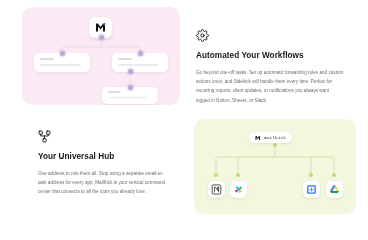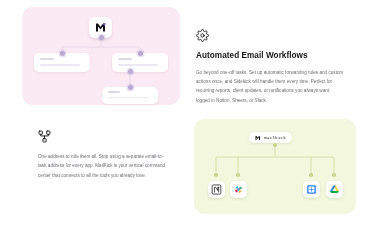--- a/index.html
+++ b/index.html
@@ -121,34 +121,35 @@
     </div>
   </div>
 
   <div class="textblock" style="left:196px;top:29px;width:148px;">
     <div class="tb-icon">
       <svg viewBox="0 0 24 24" fill="none" stroke="#151515" stroke-width="1.7" stroke-linecap="round" stroke-linejoin="round">
         <circle cx="12" cy="12" r="3"></circle>
         <path d="M19.4 15a1.65 1.65 0 0 0 .33 1.82l.06.06a2 2 0 1 1-2.83 2.83l-.06-.06a1.65 1.65 0 0 0-1.82-.33 1.65 1.65 0 0 0-1 1.51V21a2 2 0 1 1-4 0v-.09A1.65 1.65 0 0 0 9 19.4a1.65 1.65 0 0 0-1.82.33l-.06.06a2 2 0 1 1-2.83-2.83l.06-.06a1.65 1.65 0 0 0 .33-1.82 1.65 1.65 0 0 0-1.51-1H3a2 2 0 1 1 0-4h.09A1.65 1.65 0 0 0 4.6 9a1.65 1.65 0 0 0-.33-1.82l-.06-.06a2 2 0 1 1 2.83-2.83l.06.06A1.65 1.65 0 0 0 9 4.6a1.65 1.65 0 0 0 1-1.51V3a2 2 0 1 1 4 0v.09a1.65 1.65 0 0 0 1 1.51 1.65 1.65 0 0 0 1.82-.33l.06-.06a2 2 0 1 1 2.83 2.83l-.06.06A1.65 1.65 0 0 0 19.4 9v0a1.65 1.65 0 0 0 1.51 1H21a2 2 0 1 1 0 4h-.09a1.65 1.65 0 0 0-1.51 1z"></path>
       </svg>
     </div>
-    <p class="tb-title">Automated Email Workflows</p>
+    <p class="tb-title">Automated Your Workflows</p>
     <p class="tb-body">Go beyond one-off tasks. Set up automatic forwarding rules and custom actions once, and Sidekick will handle them every time. Perfect for recurring reports, client updates, or notifications you always want logged in Notion, Sheets, or Slack.</p>
   </div>
 
   <div class="textblock" style="left:38px;top:130px;width:130px;">
     <div class="tb-icon">
       <svg viewBox="0 0 24 24" fill="none" stroke="#151515" stroke-width="1.7" stroke-linecap="round" stroke-linejoin="round">
         <rect x="2" y="2" width="6" height="6" rx="1"></rect>
         <rect x="16" y="2" width="6" height="6" rx="1"></rect>
         <rect x="9" y="16" width="6" height="6" rx="1"></rect>
         <path d="M5 8v3h14V8"></path>
         <path d="M12 11v5"></path>
       </svg>
     </div>
+    <p class="tb-title">Your Universal Hub</p>
     <p class="tb-body">One address to rule them all. Stop using a separate email-to-task address for every app. MailKick is your vertical command center that connects to all the tools you already love.</p>
   </div>
 
   <div class="panel panel-green" style="left:194px;top:119px;width:162px;height:95px;">
 
     <svg class="wires" viewBox="0 0 162 95" preserveAspectRatio="none" style="position:absolute;inset:0;width:100%;height:100%;">
       <g fill="none" stroke="#d4dea4" stroke-width="0.9">
         <path d="M81 26 L81 38"></path>
         <path d="M22 56 L22 39 Q22 38 23 38 L139 38 Q140 38 140 39 L140 56"></path>
         <path d="M44 56 L44 39 Q44 38 45 38"></path>

